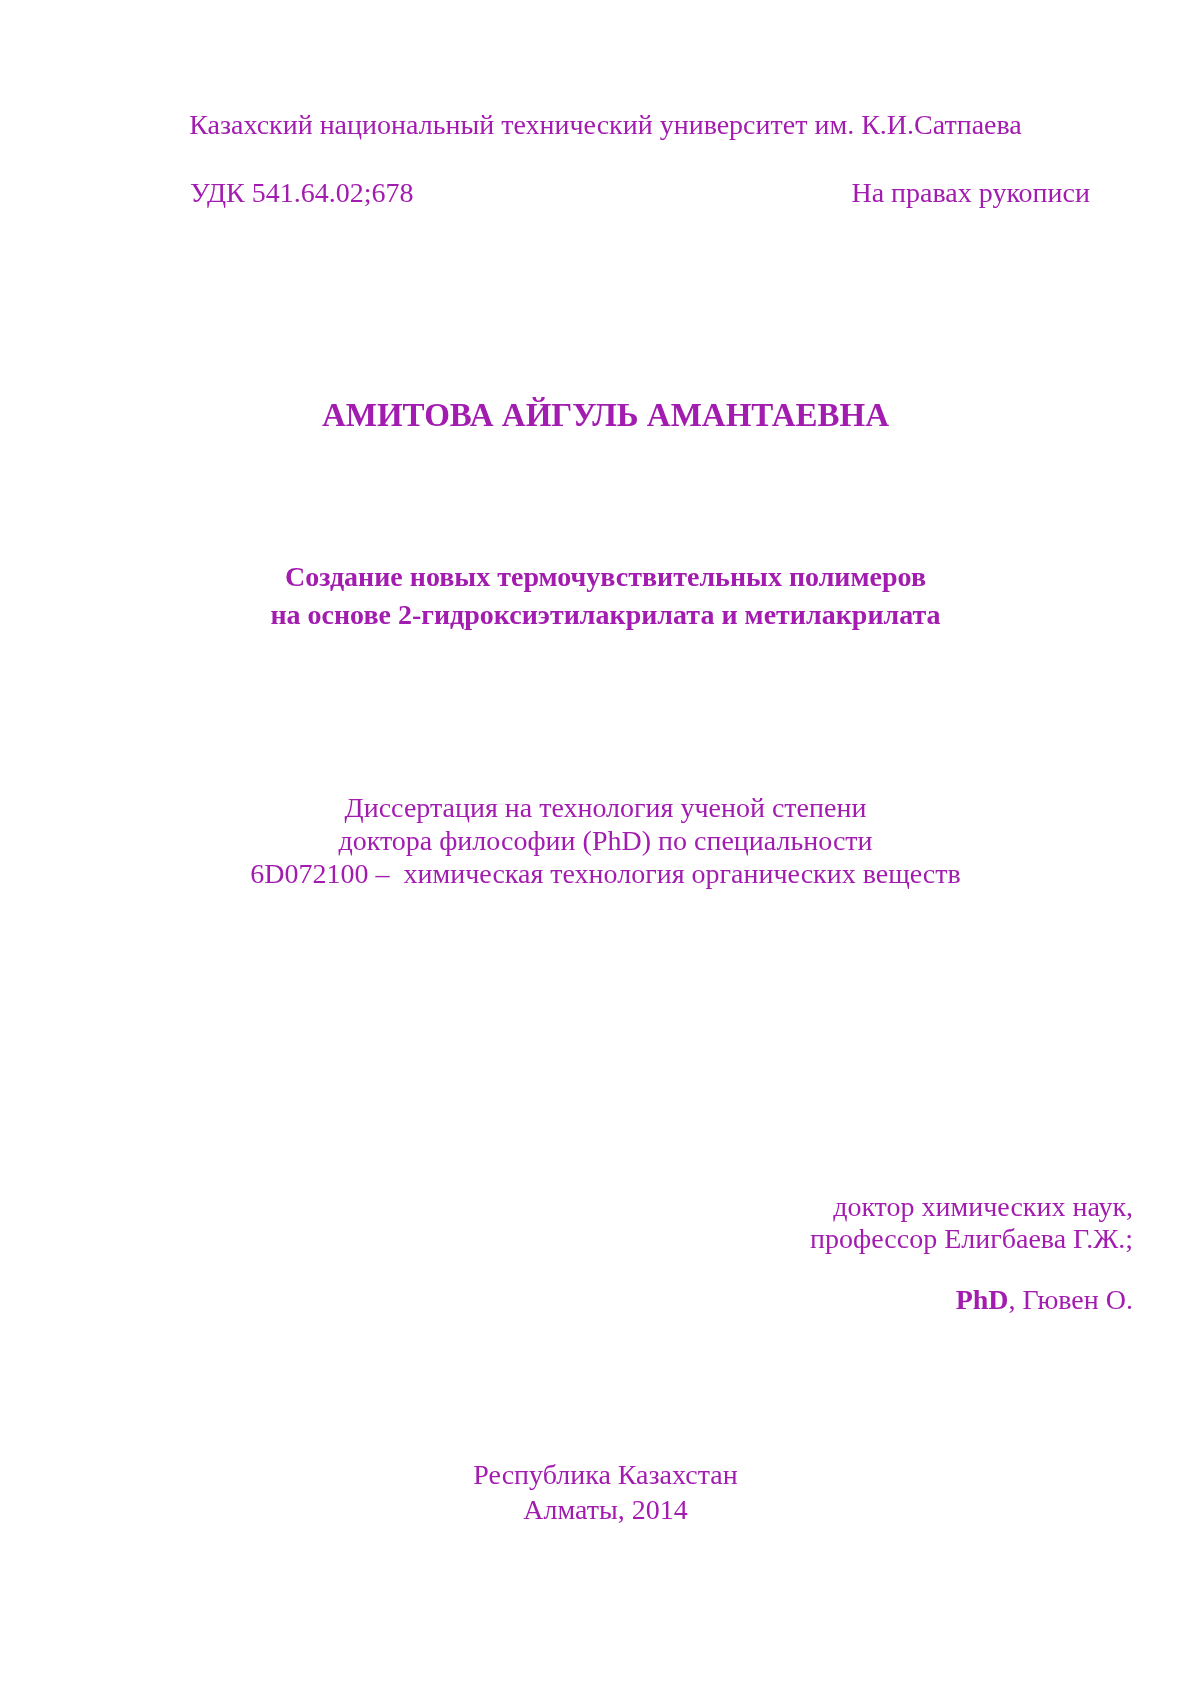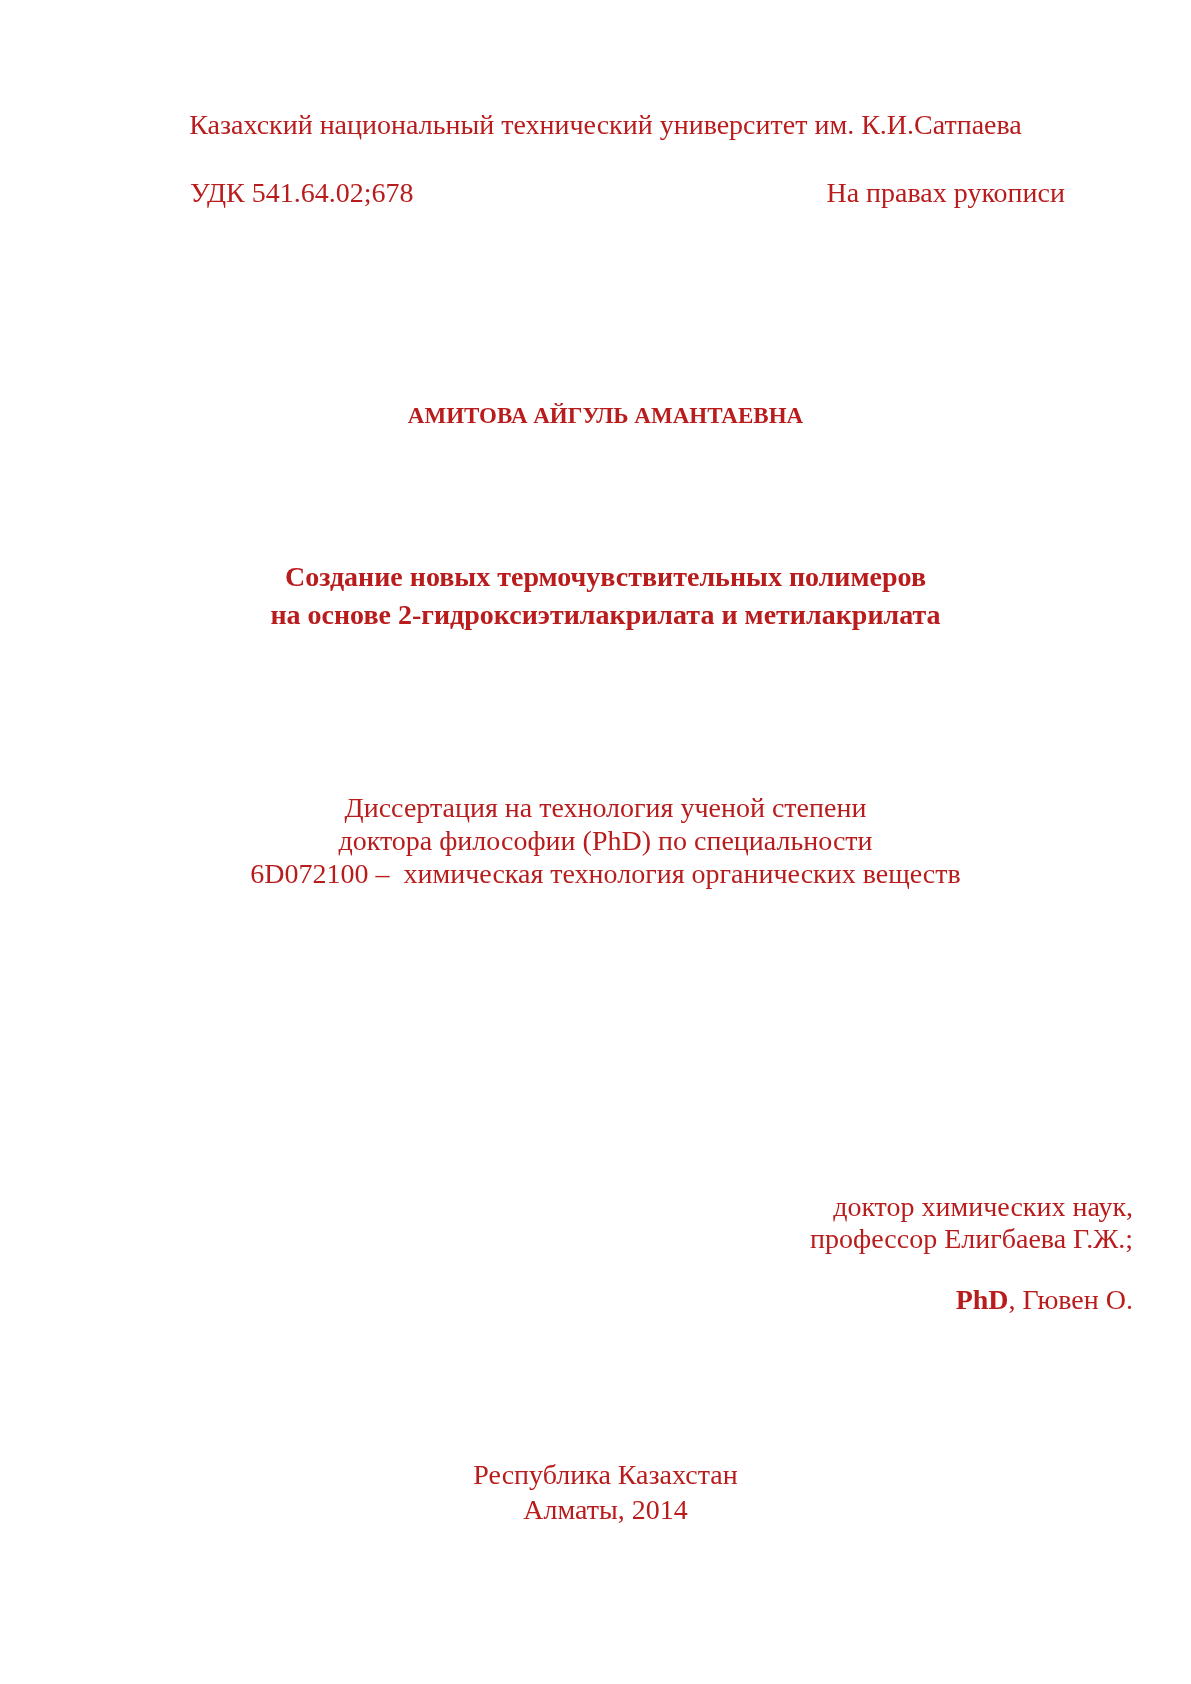--- a/index.html
+++ b/index.html
@@ -6,21 +6,21 @@
     margin: 0;
     padding: 0;
     background: #888;
   }
   .page {
     position: relative;
     width: 1191px;
     height: 1684px;
     margin: 0 auto;
     background: #ffffff;
-    color: #b91c1c;
+    color: #a21caf;
     font-family: "Liberation Serif", "DejaVu Serif", serif;
     font-size: 28px;
     line-height: 33px;
     overflow: hidden;
   }
   .abs {
     position: absolute;
     left: 0;
     width: 100%;
     box-sizing: border-box;
@@ -31,21 +31,21 @@
     padding-left: 20px; 
   }
   .bold { font-weight: bold; }
   .title-block {
     line-height: 38px;
     font-size: 28px;
   }
   .udc-row {
     position: absolute;
     left: 190px;
-    right: 126px;
+    right: 101px;
     display: flex;
     justify-content: space-between;
   }
   .right-block {
     text-align: right;
     padding-right: 58px;
   }
   .footer-block { line-height: 35px; }
   .consultant-block { line-height: 32px; }
 </style>
@@ -54,21 +54,21 @@
 
 <div class="page">
 
   <div class="abs center line" style="top: 108px;">Казахский национальный технический университет им. К.И.Сатпаева</div>
 
   <div class="udc-row" style="top: 176px;">
     <span class="line">УДК 541.64.02;678</span>
     <span class="line">На правах рукописи</span>
   </div>
 
-  <div class="abs center line bold" style="top: 399px; font-size: 23px;">АМИТОВА АЙГУЛЬ АМАНТАЕВНА</div>
+  <div class="abs center line bold" style="top: 399px; font-size: 33px;">АМИТОВА АЙГУЛЬ АМАНТАЕВНА</div>
 
   <div class="abs center bold title-block" style="top: 558px;">
     <div class="line">Создание новых термочувствительных полимеров</div>
     <div class="line">на основе 2-гидроксиэтилакрилата и метилакрилата</div>
   </div>
 
   <div class="abs center" style="top: 791px;">
     <div class="line">Диссертация на технология ученой степени</div>
     <div class="line">доктора философии (PhD) по специальности</div>
     <div class="line">6D072100 –  химическая технология органических веществ</div>

